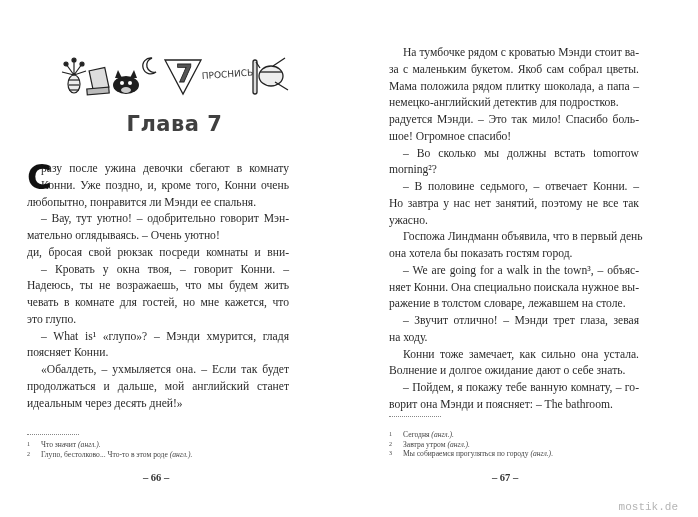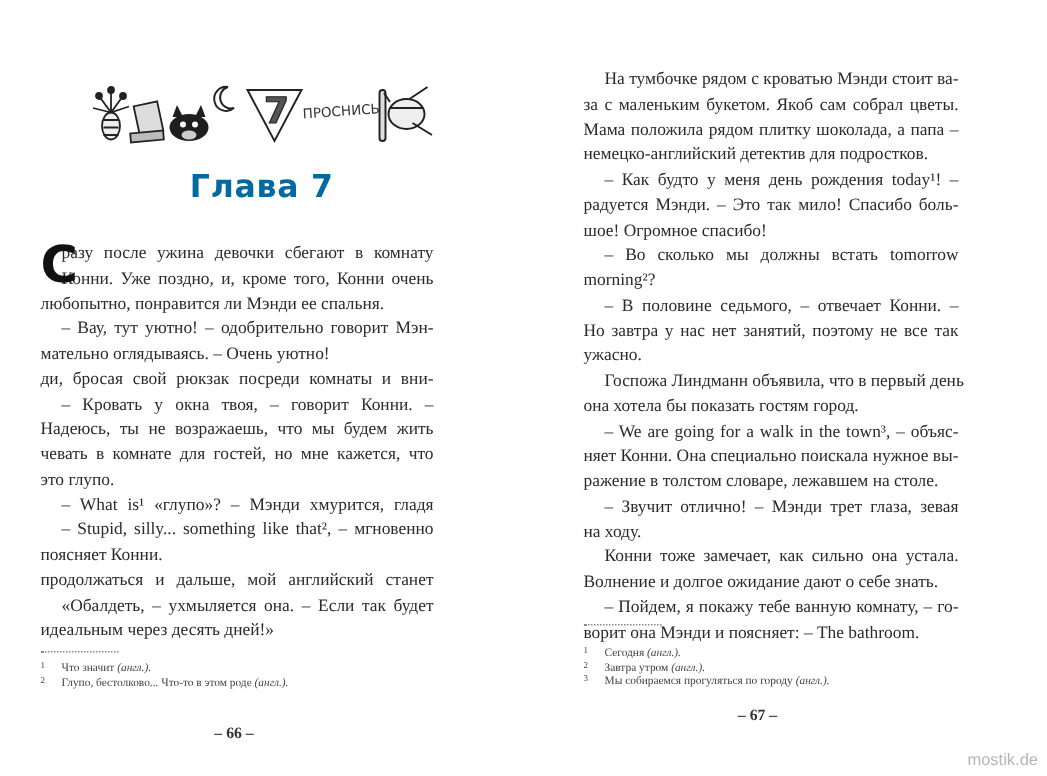--- a/index.html
+++ b/index.html
@@ -16,29 +16,29 @@
   .line { display: block; white-space: nowrap; text-align-last: justify; text-align: justify; }
   .line.last { text-align-last: left; }
   .indent { padding-left: 14px; }
   .dropcap-line { padding-left: 14px; }
   .dropcap {
     position: absolute; left: 0; top: 1px; font-family: "DejaVu Sans", sans-serif; font-weight: bold;
     font-size: 34px; line-height: 30px; color: #111;
   }
   .chapter-title {
     position: absolute; left: 0; width: 349px; top: 112px; text-align: center;
-    font-family: "DejaVu Sans", sans-serif; font-weight: bold; font-size: 21px; color: #0369a1; letter-spacing: 0.5px;
+    font-family: "DejaVu Sans", sans-serif; font-weight: bold; font-size: 21px; color: #404040; letter-spacing: 0.5px;
   }
   .ornament { position: absolute; left: 60px; top: 52px; width: 230px; height: 45px; }
   .fn-rule { position: absolute; height: 0; border-top: 1px dotted #888; width: 52px; }
   .footnotes { position: absolute; font-size: 7.6px; line-height: 9.5px; color: #444; }
   .fn { display: block; white-space: nowrap; }
   .fn-num { display: inline-block; width: 14px; font-size: 6px; vertical-align: top; }
   .page-number { position: absolute; width: 100px; text-align: center; font-weight: bold; font-size: 10.5px; color: #333; top: 472px; }
-  .watermark { position: absolute; right: 6px; bottom: 4px; font-family: Liberation Sans, sans-serif; font-size: 11px; color: #b5b5b5; }
+  .watermark { position: absolute; right: 20px; bottom: 4px; font-family: Liberation Mono, monospace; font-size: 11px; color: #b5b5b5; }
   i { }
 </style>
 </head>
 <body>
 
 <div class="page page-left">
   <svg class="ornament" viewBox="0 0 230 45">
 
     <g stroke="#222" fill="none" stroke-width="1.2">
       <ellipse cx="14" cy="32" rx="6" ry="9" fill="#eee"></ellipse>
@@ -89,43 +89,41 @@
     <span class="line dropcap-line">Конни. Уже поздно, и, кроме того, Конни очень</span>
     <span class="line last">любопытно, понравится ли Мэнди ее спальня.</span>
     <span class="line indent">– Вау, тут уютно! – одобрительно говорит Мэн-</span>
     <span class="line last">мательно оглядываясь. – Очень уютно!</span>
     <span class="line">ди, бросая свой рюкзак посреди комнаты и вни-</span>
     <span class="line indent">– Кровать у окна твоя, – говорит Конни. –</span>
     <span class="line">Надеюсь, ты не возражаешь, что мы будем жить</span>
     <span class="line">чевать в комнате для гостей, но мне кажется, что</span>
     <span class="line last">это глупо.</span>
     <span class="line indent">– What is¹ «глупо»? – Мэнди хмурится, гладя</span>
-    <span class="line indent">– Stupid, silly... something like that², – мгновенно</span>
     <span class="line last">поясняет Конни.</span>
+    <span class="line indent">«Обалдеть, – ухмыляется она. – Если так будет</span>
     <span class="line">продолжаться и дальше, мой английский станет</span>
-    <span class="line indent">«Обалдеть, – ухмыляется она. – Если так будет</span>
     <span class="line last">идеальным через десять дней!»</span>
   </div>
 
   <div class="fn-rule" style="left:27px; top:434px;"></div>
   <div class="footnotes" style="left:27px; top:440px;">
     <span class="fn"><span class="fn-num">1</span><span>Что значит</span> <i>(англ.).</i></span>
     <span class="fn"><span class="fn-num">2</span><span>Глупо, бестолково... Что-то в этом роде</span> <i>(англ.).</i></span>
   </div>
 
-  <div class="page-number" style="left:106px;margin-top:12px;">– 66 –</div>
+  <div class="page-number" style="left:106px;">– 66 –</div>
 </div>
 
 <div class="page page-right">
   <div class="text-col">
     <span class="line indent">На тумбочке рядом с кроватью Мэнди стоит ва-</span>
     <span class="line">за с маленьким букетом. Якоб сам собрал цветы.</span>
     <span class="line">Мама положила рядом плитку шоколада, а папа –</span>
     <span class="line last">немецко-английский детектив для подростков.</span>
-    <span class="line indent">– Как будто у меня день рождения today¹! –</span>
     <span class="line">радуется Мэнди. – Это так мило! Спасибо боль-</span>
     <span class="line last">шое! Огромное спасибо!</span>
     <span class="line indent">– Во сколько мы должны встать tomorrow</span>
     <span class="line last">morning²?</span>
     <span class="line indent">– В половине седьмого, – отвечает Конни. –</span>
     <span class="line">Но завтра у нас нет занятий, поэтому не все так</span>
     <span class="line last">ужасно.</span>
     <span class="line indent">Госпожа Линдманн объявила, что в первый день</span>
     <span class="line last">она хотела бы показать гостям город.</span>
     <span class="line indent">– We are going for a walk in the town³, – объяс-</span>

